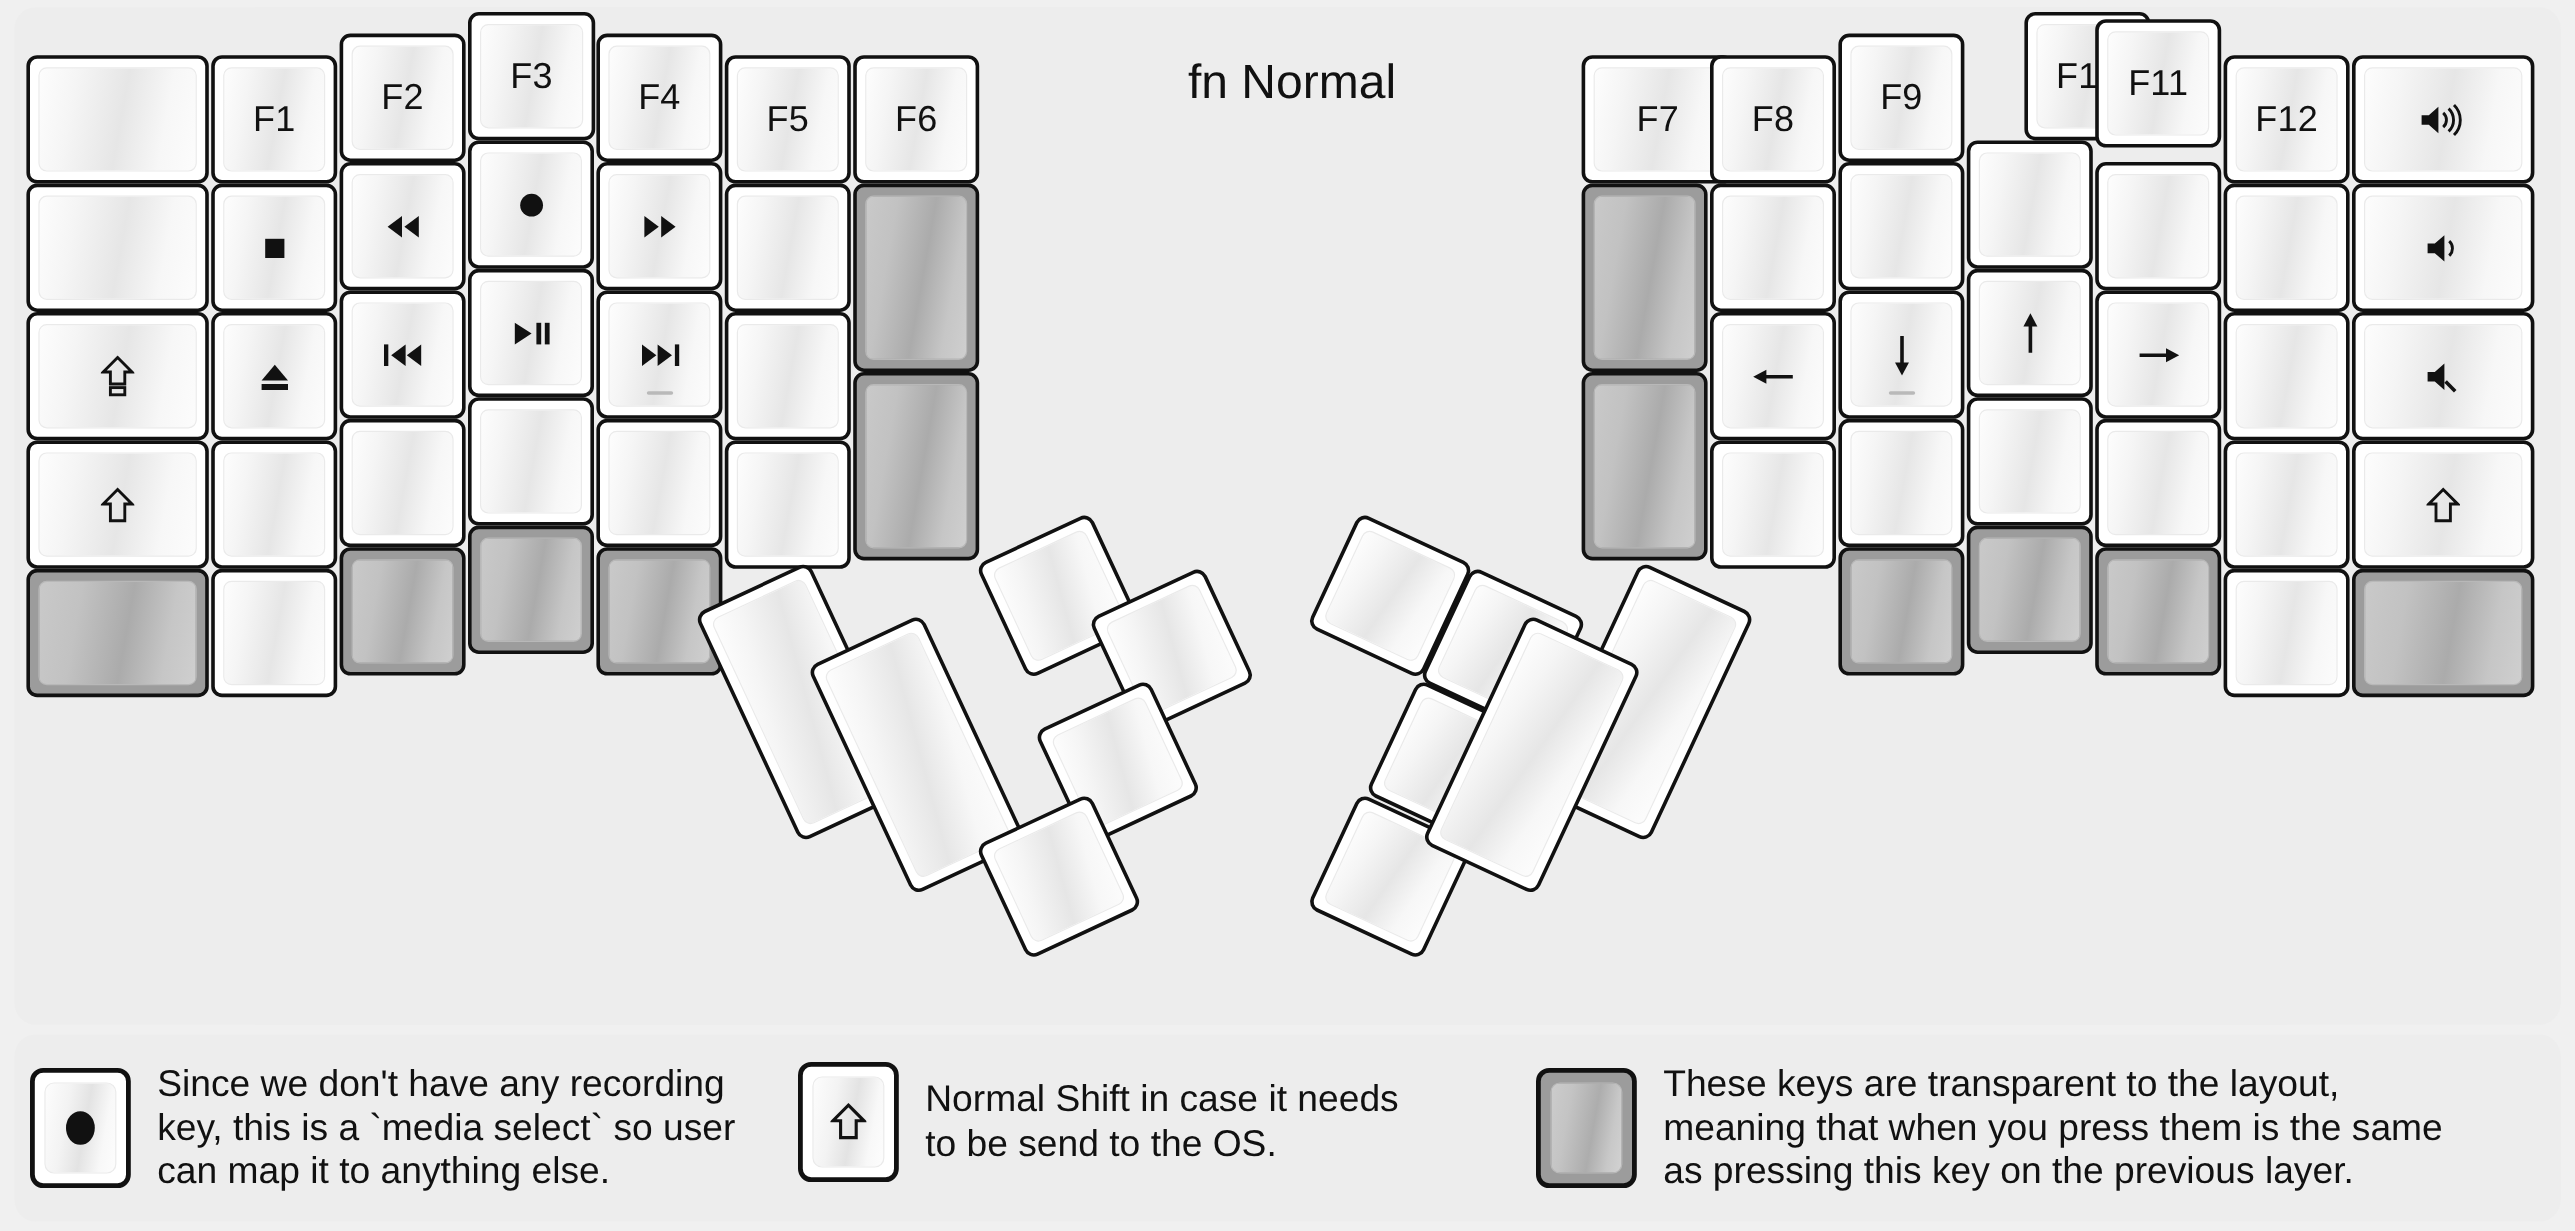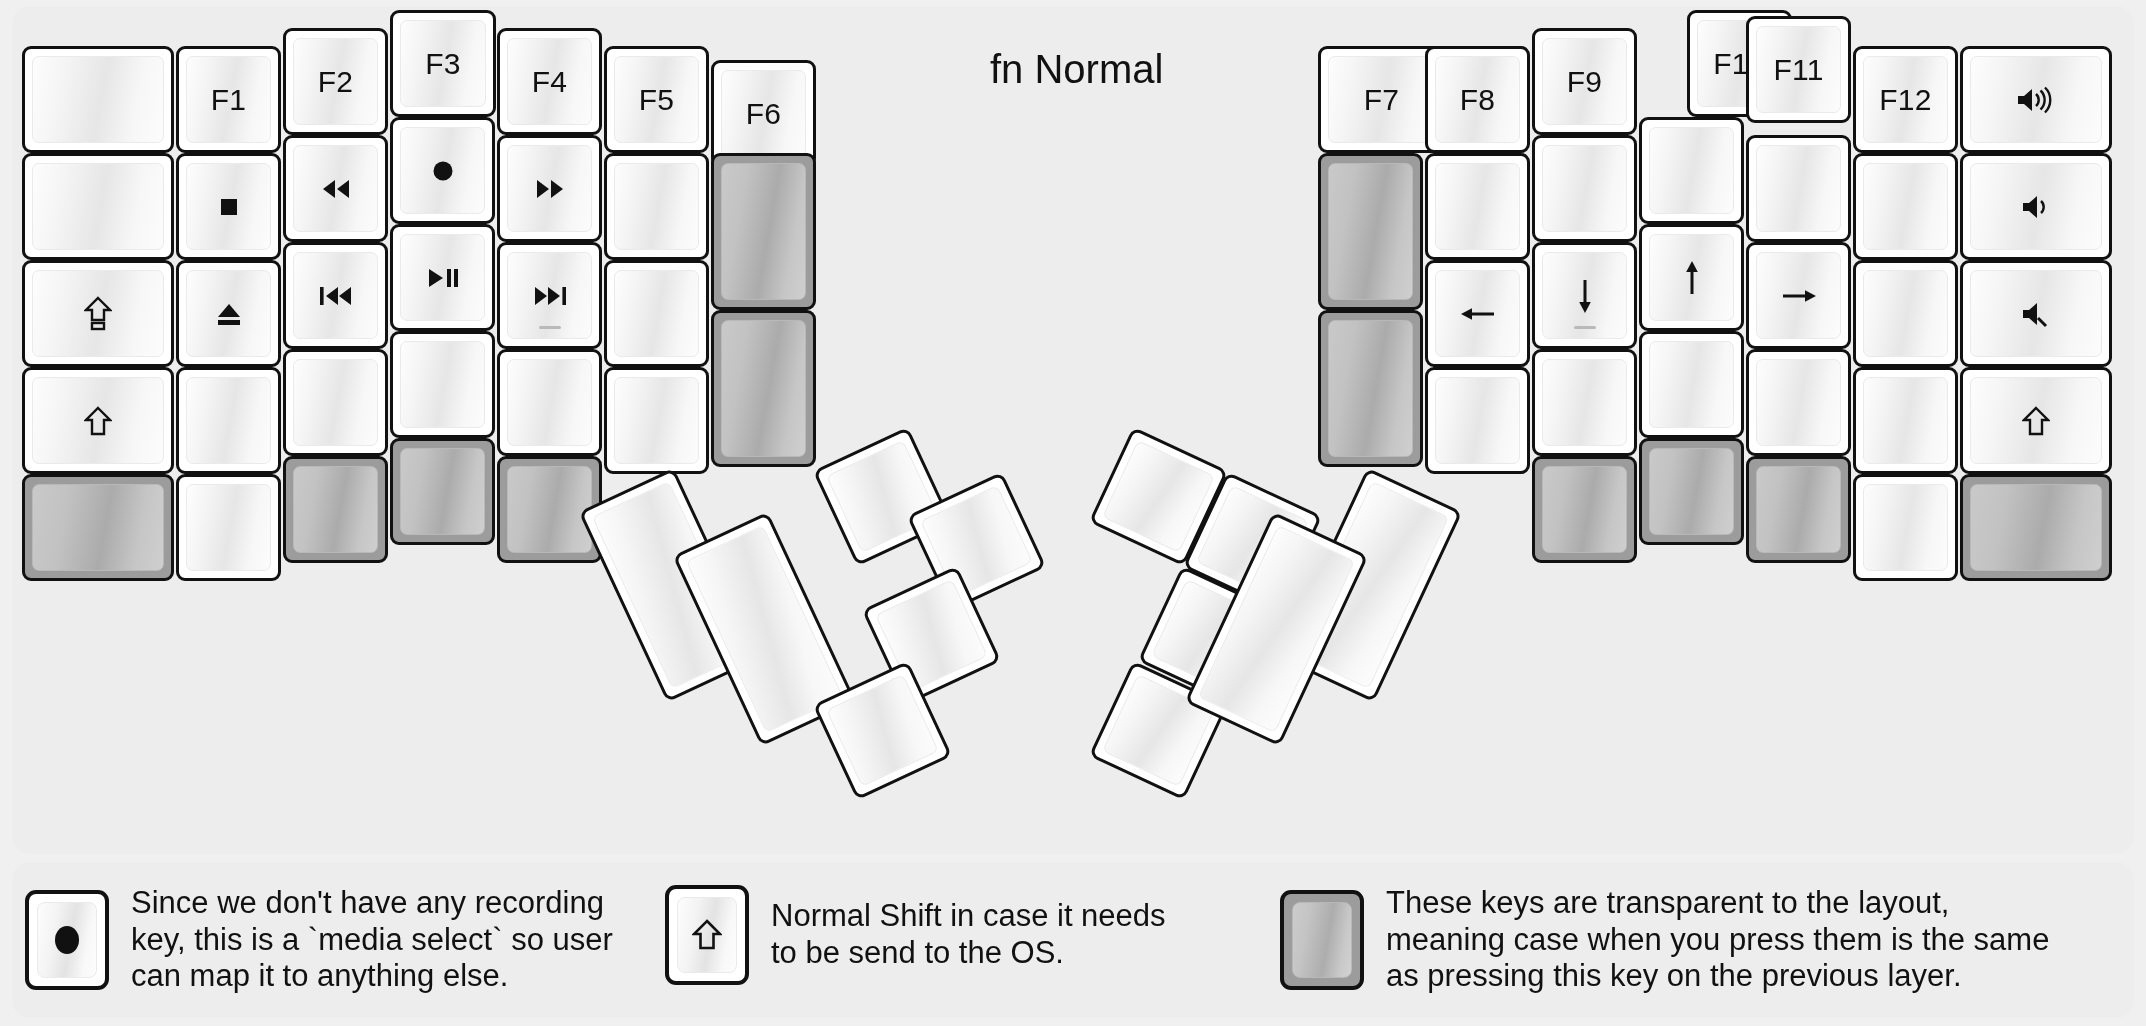--- a/index.html
+++ b/index.html
@@ -269,21 +269,21 @@
       </div>
       <div class="key" style="left: 604px; top: 153px; width: 105px; height: 107px;">
         <div class="cap"></div>
       </div>
       <div class="key" style="left: 604px; top: 260px; width: 105px; height: 107px;">
         <div class="cap"></div>
       </div>
       <div class="key" style="left: 604px; top: 367px; width: 105px; height: 107px;">
         <div class="cap"></div>
       </div>
-      <div class="key" style="left: 711px; top: 60px; width: 105px; height: 107px;">
+      <div class="key" style="left: 711px; top: 46px; width: 105px; height: 107px;">
         <div class="cap">
           <span class="lbl">F6</span>
         </div>
       </div>
       <div class="key trans" style="left: 711px; top: 153px; width: 105px; height: 157px;">
         <div class="cap"></div>
       </div>
       <div class="key trans" style="left: 711px; top: 310px; width: 105px; height: 157px;">
         <div class="cap"></div>
       </div>
@@ -525,17 +525,17 @@
 can map it to anything else.</div>
   </div>
 
   <div class="legend-item" id="legend-2" style="left:1280px;top:885px;">
     <div class="legend-key trans">
       <div class="cap">
         <span></span>
       </div>
     </div>
     <div class="legend-text">These keys are transparent to the layout,
-meaning case when you press them is the same
+meaning that when you press them is the same
 as pressing this key on the previous layer.</div>
   </div>
 
 </div>
 
 </body></html>

